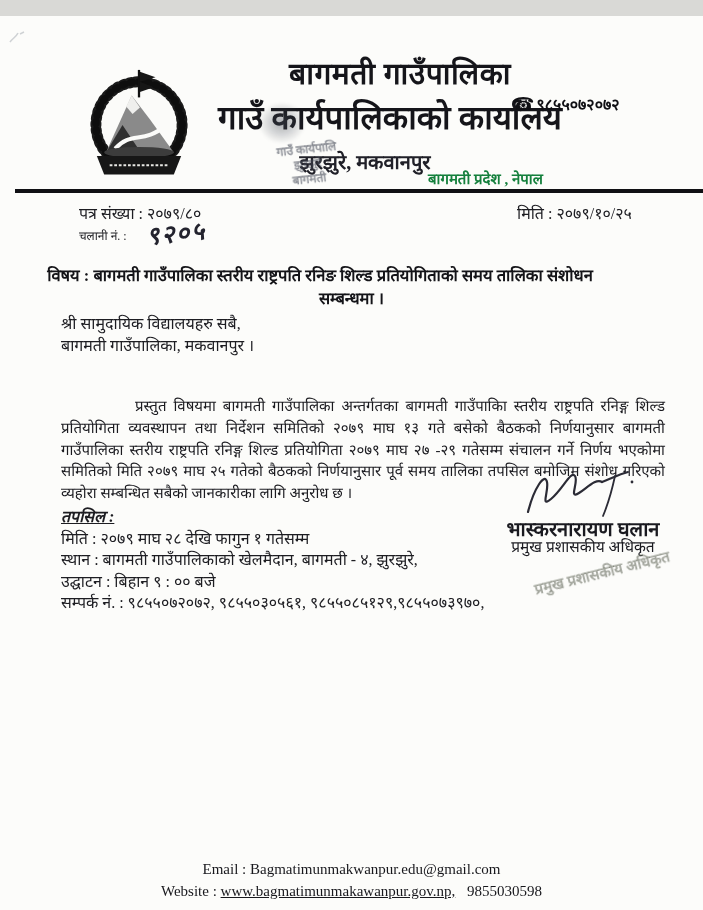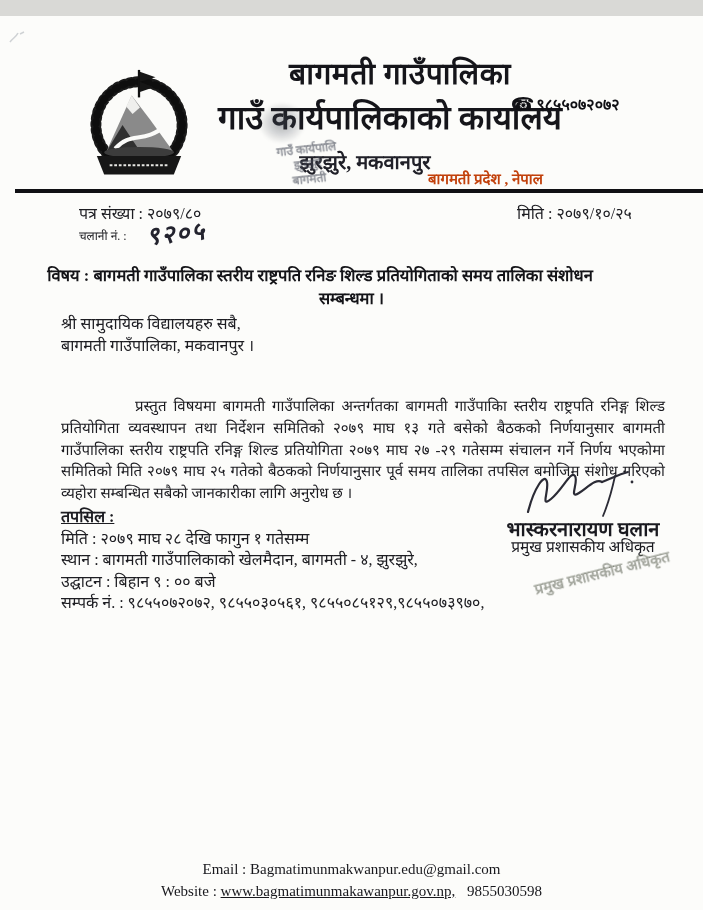--- a/index.html
+++ b/index.html
@@ -9,21 +9,21 @@
     font-family:"Liberation Serif","DejaVu Sans",serif;
     color:#1d1d22;
   }
   .abs{position:absolute;}
   .ctr{text-align:center;}
 
   
   .org-name{top:36px;left:170px;width:460px;font-size:30px;font-weight:700;color:#15151a;letter-spacing:.5px;}
   .office-name{top:78px;left:150px;width:480px;font-size:33px;font-weight:700;color:#15151a;}
   .settlement{top:132px;left:230px;width:270px;font-size:20px;font-weight:700;color:#202028;}
-  .province{top:152px;left:428px;font-size:15px;font-weight:700;color:#c2410c;}
+  .province{top:152px;left:428px;font-size:15px;font-weight:700;color:#15803d;}
   .phones{top:76px;left:512px;font-size:16px;font-weight:700;line-height:24px;color:#101014;white-space:nowrap;}
   .phones .ph-icon{font-size:18px;margin-right:2px;}
 
   .emblem{top:44px;left:84px;width:110px;height:128px;}
 
   .hstamp{
     top:126px;left:248px;width:120px;transform:rotate(-6deg);
     color:rgba(72,78,90,.62);font-size:12px;line-height:15px;font-weight:700;
     text-align:center;filter:blur(.4px);
   }
@@ -51,21 +51,21 @@
 
   
   .addressee{top:297px;left:61px;font-size:16px;line-height:22px;}
   .body-par{
     top:380px;left:61px;width:604px;font-size:15px;line-height:21.8px;
     text-align:justify;text-indent:74px;color:#1b1b20;
   }
 
   
   .schedule{top:490px;left:61px;font-size:16px;line-height:21.6px;}
-  .schedule .hd{text-decoration:underline;font-weight:700;}
+  .schedule .hd{text-decoration:underline;font-weight:700;font-style:italic;}
 
   
   .sig-mark{top:452px;left:520px;width:118px;height:52px;}
   .sig-name{top:499px;left:488px;width:190px;font-size:20px;font-weight:700;color:#1a1a20;}
   .sig-title{top:519px;left:481px;width:204px;font-size:15.5px;color:#1a1a20;}
   .ostamp{
     top:546px;left:506px;width:192px;transform:rotate(-14deg);
     font-size:15px;font-weight:700;color:rgba(106,112,98,.62);
     text-align:center;filter:blur(.3px);white-space:nowrap;
   }

